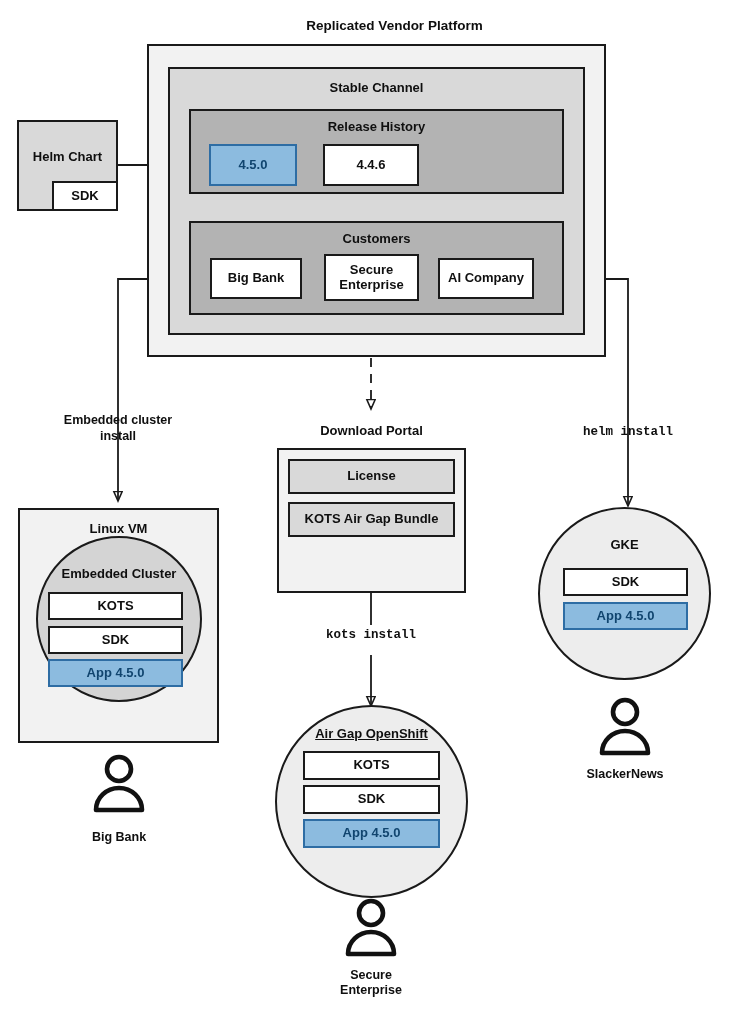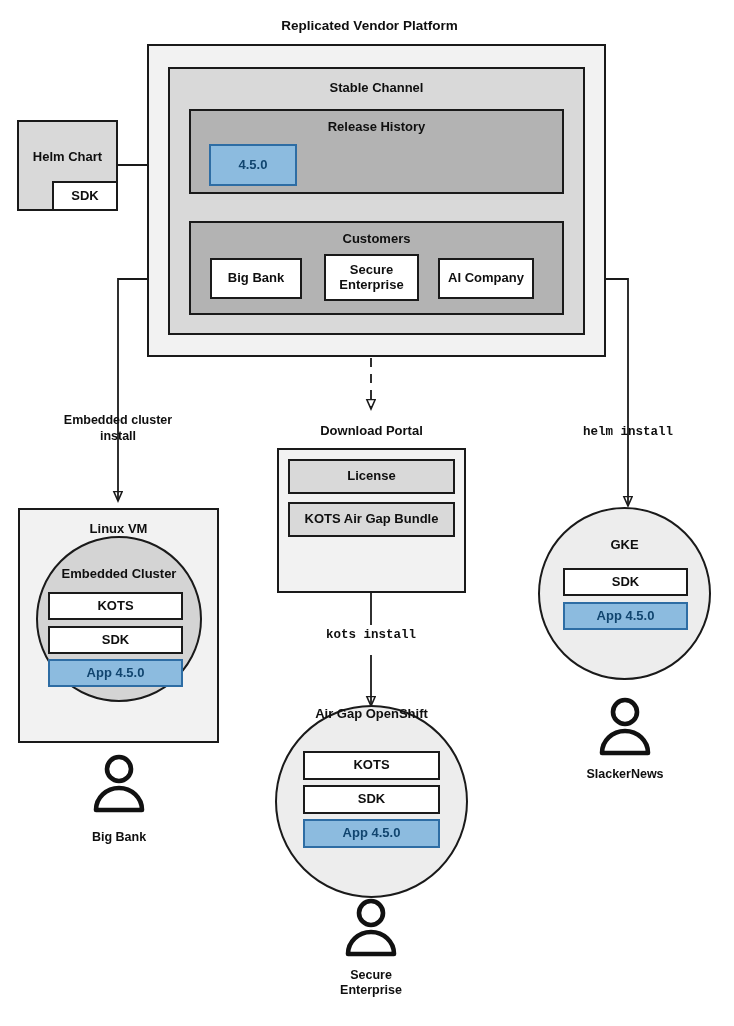--- a/index.html
+++ b/index.html
@@ -72,36 +72,39 @@
       <path d="M534,279 L628,279 L628,418"></path>
       <path d="M628,418 L628,505" marker-end="url(#arrowOpen)"></path>
 
       <path d="M371,294 L371,408" stroke-dasharray="9,7" marker-end="url(#arrowOpen)"></path>
 
       <path d="M371,593 L371,625"></path>
       <path d="M371,655 L371,705" marker-end="url(#arrowOpen)"></path>
     </g>
   </svg>
 
-  <div class="hdr" style="left:140px;top:18px;width:459px;">Replicated Vendor Platform</div>
+  <div class="hdr" style="left:165px;top:18px;width:459px;">Replicated Vendor Platform</div>
 
   <div class="node bx fill-l1" style="left:147px;top:44px;width:459px;height:313px;"></div>
 
   <div class="node bx fill-l2" style="left:168px;top:67px;width:417px;height:268px;">
     <div class="cap t-head" style="top:11px;">Stable Channel</div>
   </div>
 
   <div class="node bx fill-l3" style="left:189px;top:109px;width:375px;height:85px;">
     <div class="cap t-head" style="top:8px;">Release History</div>
   </div>
 
   <div class="node bx fill-blue" style="left:209px;top:144px;width:88px;height:42px;">
     <span class="lbl t-blue" style="font-size:13px;">4.5.0</span>
   </div>
 
+  <div class="node bx fill-white" style="left:323px;top:144px;width:96px;height:42px;">
+    <span class="lbl t-node">4.4.6</span>
+  </div>
 
   <div class="node bx fill-l3" style="left:189px;top:221px;width:375px;height:94px;">
     <div class="cap t-head" style="top:8px;">Customers</div>
   </div>
 
   <div class="node bx fill-white" style="left:210px;top:258px;width:92px;height:41px;">
     <span class="lbl t-node">Big Bank</span>
   </div>
 
   <div class="node bx fill-white" style="left:324px;top:254px;width:95px;height:47px;">
@@ -155,21 +158,21 @@
   <div class="node bx fill-l1" style="left:277px;top:448px;width:189px;height:145px;"></div>
 
   <div class="node bx fill-l2" style="left:288px;top:459px;width:167px;height:35px;">
     <span class="lbl t-node">License</span>
   </div>
   <div class="node bx fill-l2" style="left:288px;top:502px;width:167px;height:35px;">
     <span class="lbl t-node">KOTS Air Gap Bundle</span>
   </div>
 
   <div class="circ circ-grayl" style="left:275px;top:705px;width:193px;height:193px;"></div>
-  <div class="cap t-node" style="position:absolute;left:275px;top:706px;width:193px;">Air Gap OpenShift</div>
+  <div class="cap t-node" style="position:absolute;left:275px;top:726px;width:193px;text-decoration:underline;">Air Gap OpenShift</div>
 
   <div class="node bx fill-white" style="left:303px;top:751px;width:137px;height:29px;">
     <span class="lbl t-node">KOTS</span>
   </div>
   <div class="node bx fill-white" style="left:303px;top:785px;width:137px;height:29px;">
     <span class="lbl t-node">SDK</span>
   </div>
   <div class="node bx fill-blue" style="left:303px;top:819px;width:137px;height:29px;">
     <span class="lbl t-blue" style="font-size:13px;">App 4.5.0</span>
   </div>

